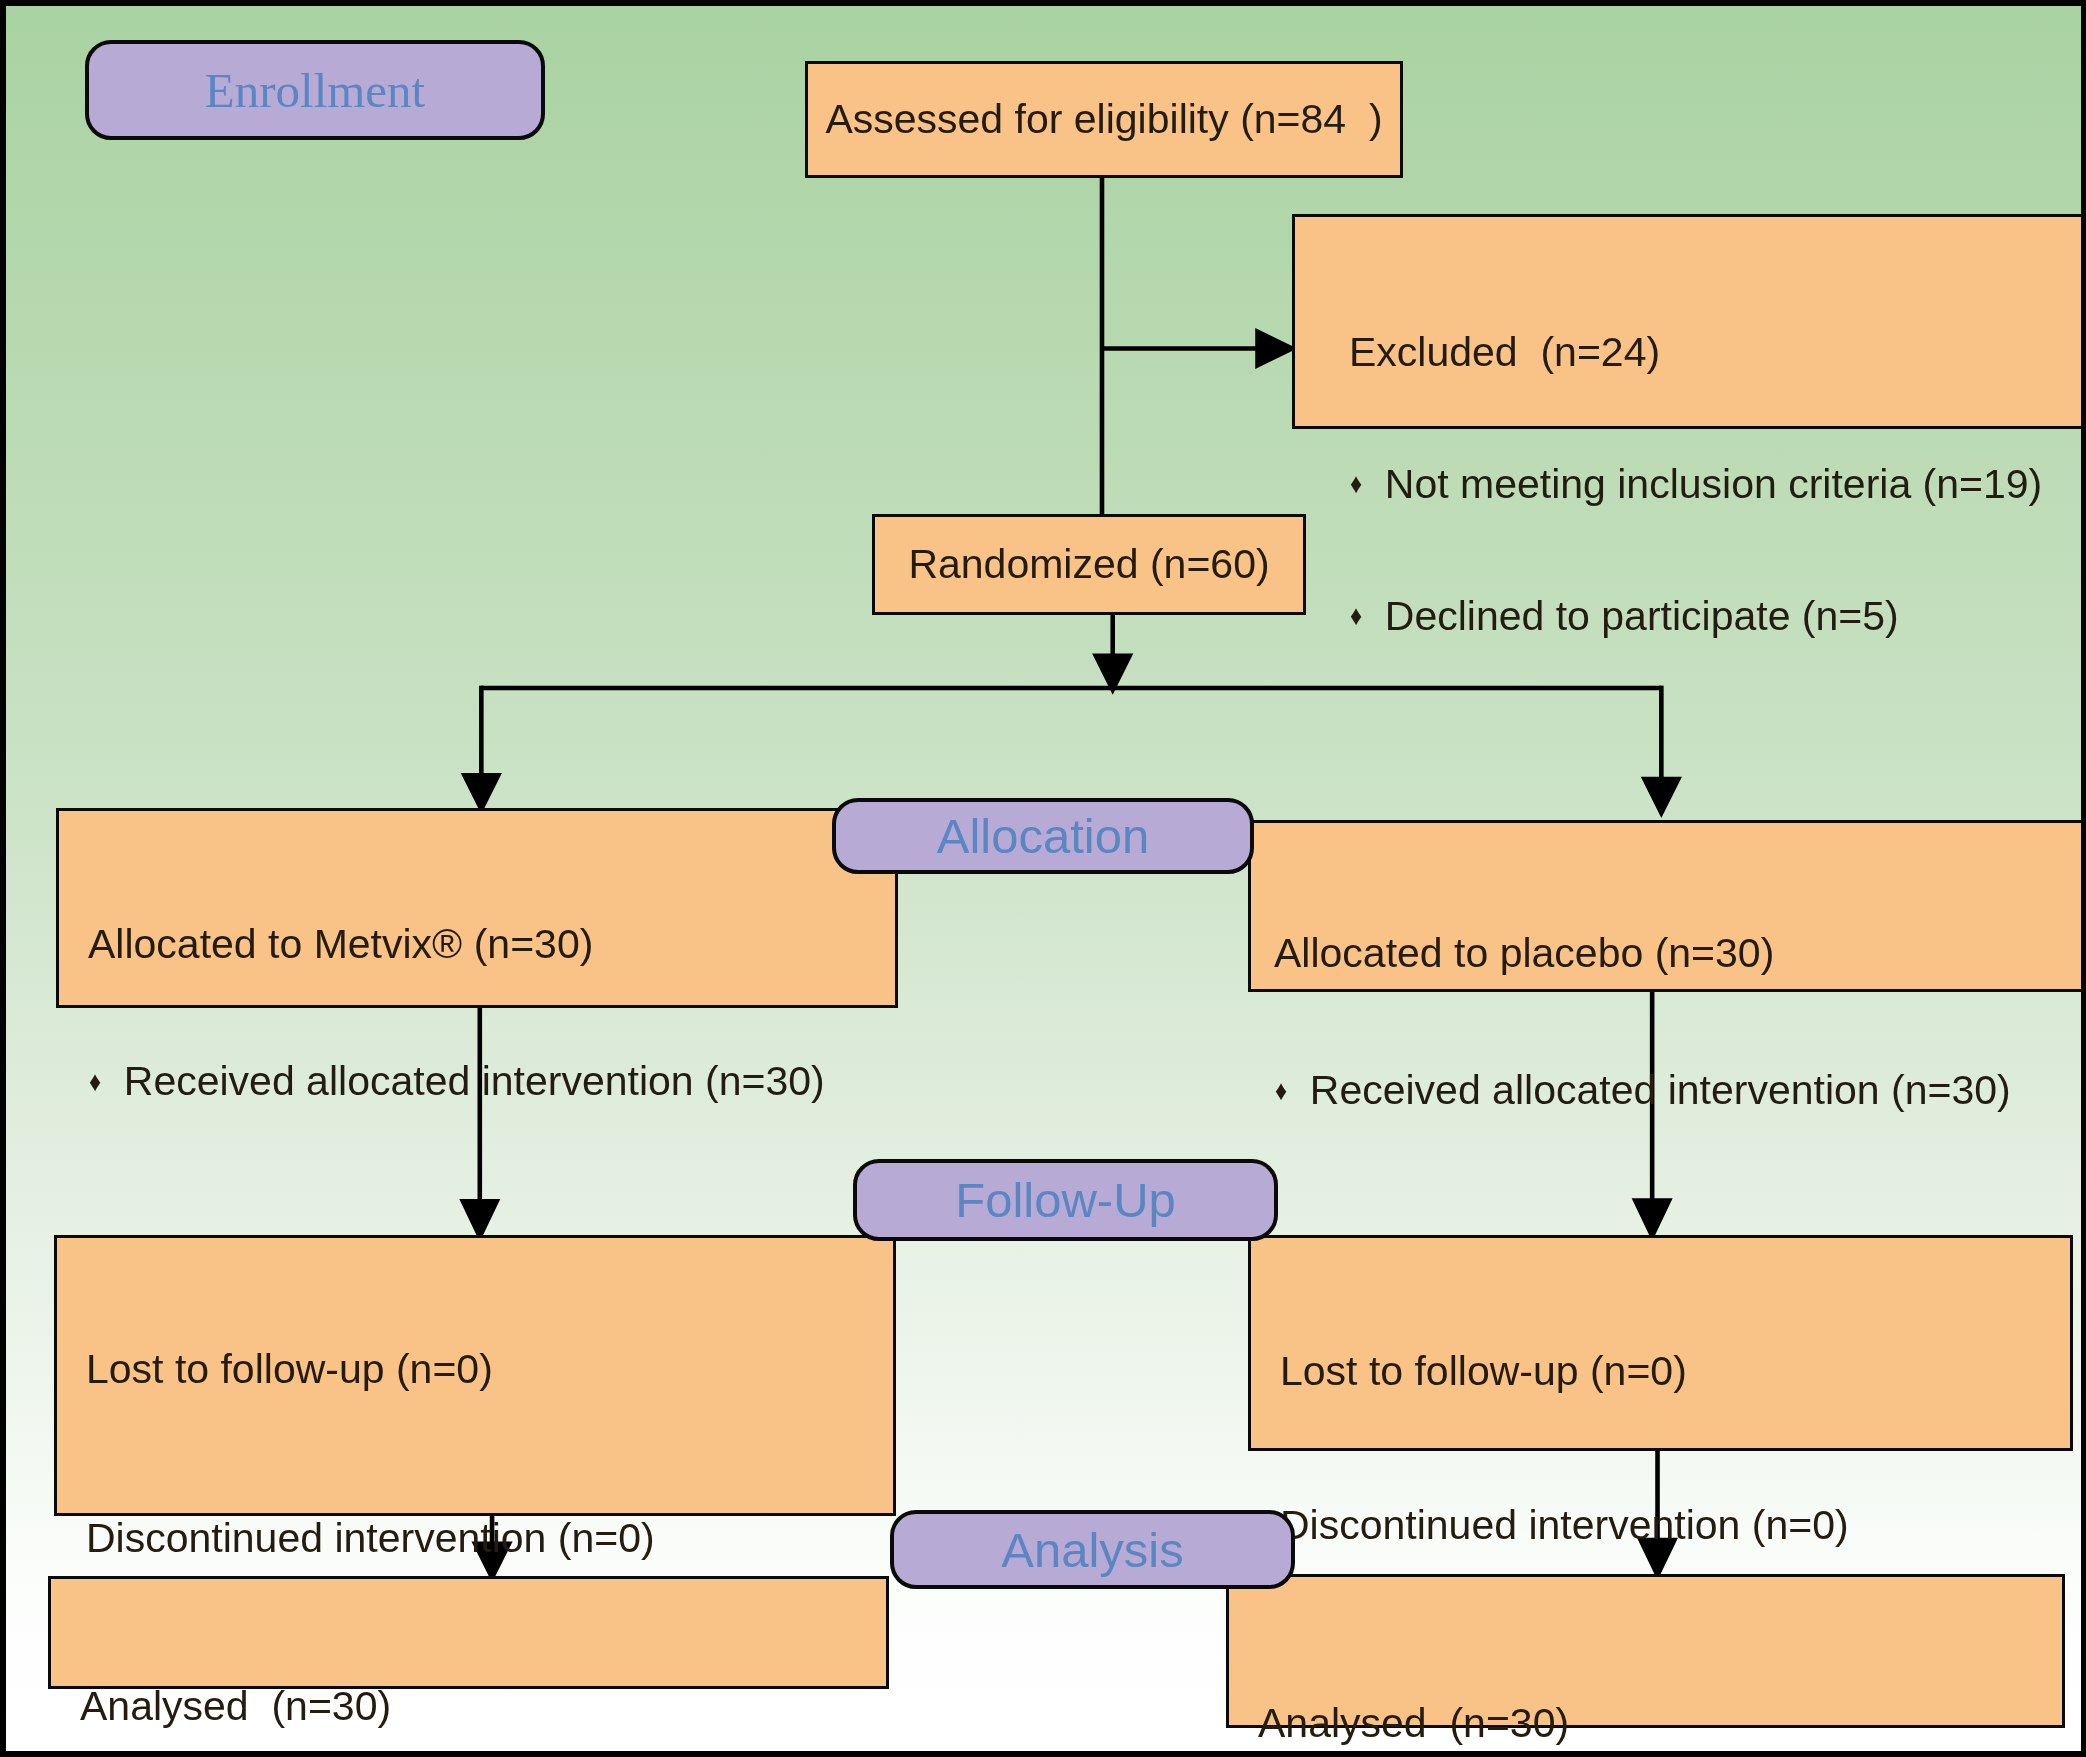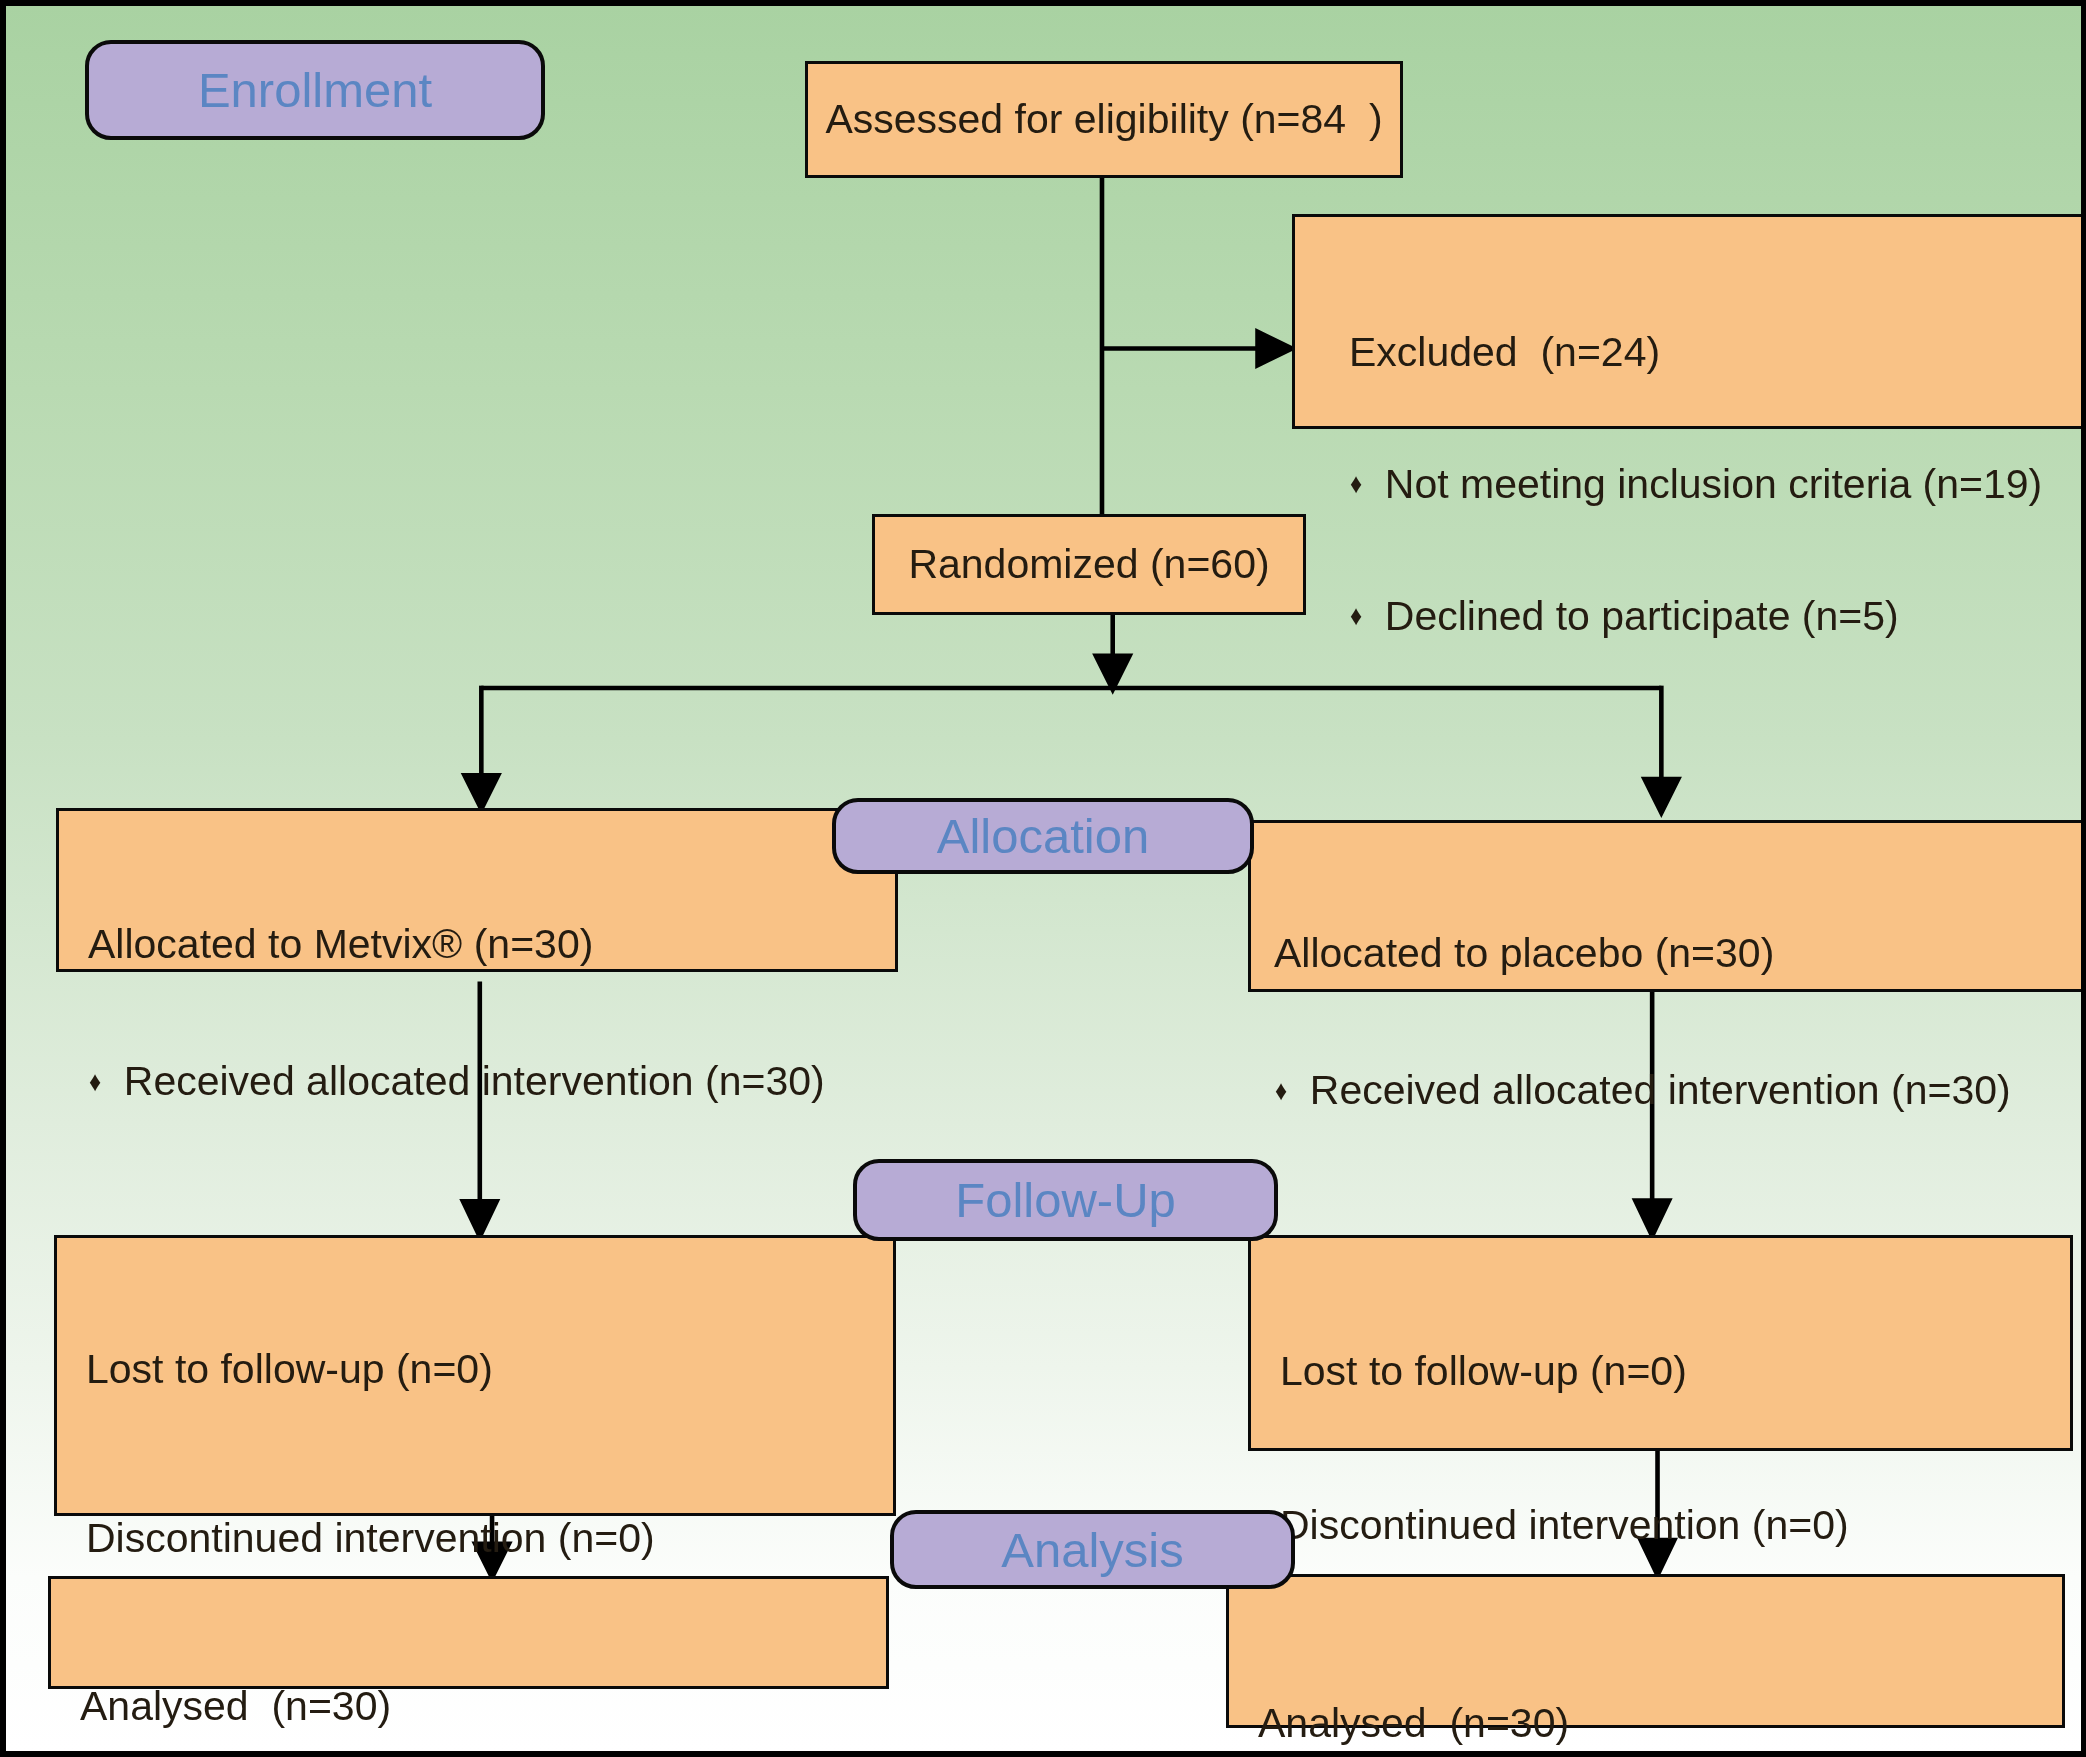--- a/index.html
+++ b/index.html
@@ -35,31 +35,31 @@
     font-size:49px;
     color:#5b86c3;
   }
   .center{display:flex;align-items:center;justify-content:center;text-align:center;}
   .line{white-space:pre-wrap;}
   .bullet-row{display:flex;align-items:center;white-space:pre-wrap;}
   .diamond{font-size:28px;margin-right:21.5px;transform:scaleX(0.85);}
   .bullet-row .bullet-text{white-space:pre-wrap;}
 
   
-  #stage-enrollment{left:79px;top:34px;width:460px;height:100px;}
+  #stage-enrollment{left:79px;top:34px;width:460px;height:100px;font-family:Liberation Serif, serif;}
   #stage-allocation{left:826px;top:750px;width:422px;height:76px;margin-top:42px;}
   #stage-followup{left:847px;top:1153px;width:425px;height:82px;}
   #stage-analysis{left:884px;top:1504px;width:405px;height:79px;}
 
   
   #box-assessed{left:799px;top:55px;width:598px;height:117px;}
   #box-excluded{left:1286px;top:208px;width:794px;height:215px;padding:28px 23px 0 54px;}
   #box-excluded .line,#box-excluded .bullet-row{line-height:50px;}
   #box-randomized{left:866px;top:508px;width:434px;height:101px;}
-  #box-alloc-left{left:50px;top:802px;width:842px;height:164px;padding:28px 23px 0 29px;}
+  #box-alloc-left{left:50px;top:802px;width:842px;height:200px;padding:28px 23px 0 29px;}
   #box-alloc-left .line{line-height:46px;}
   #box-alloc-left .bullet-row{margin-top:12.3px;}
   #box-alloc-right{left:1242px;top:814px;width:956px;height:172px;padding:24.5px 23px 0 23px;}
   #box-alloc-right .line{line-height:46px;}
   #box-alloc-right .bullet-row{margin-top:12.3px;}
   #box-fu-left{left:48px;top:1229px;width:842px;height:281px;padding:29px 23px 0 29px;}
   #box-fu-left .line{margin-bottom:46px;}
   #box-fu-right{left:1242px;top:1229px;width:825px;height:216px;padding:31px 23px 0 29px;}
   #box-fu-right .line{margin-bottom:31px;}
   #box-an-left{left:42px;top:1570px;width:841px;height:113px;padding:24.5px 23px 0 29px;}

